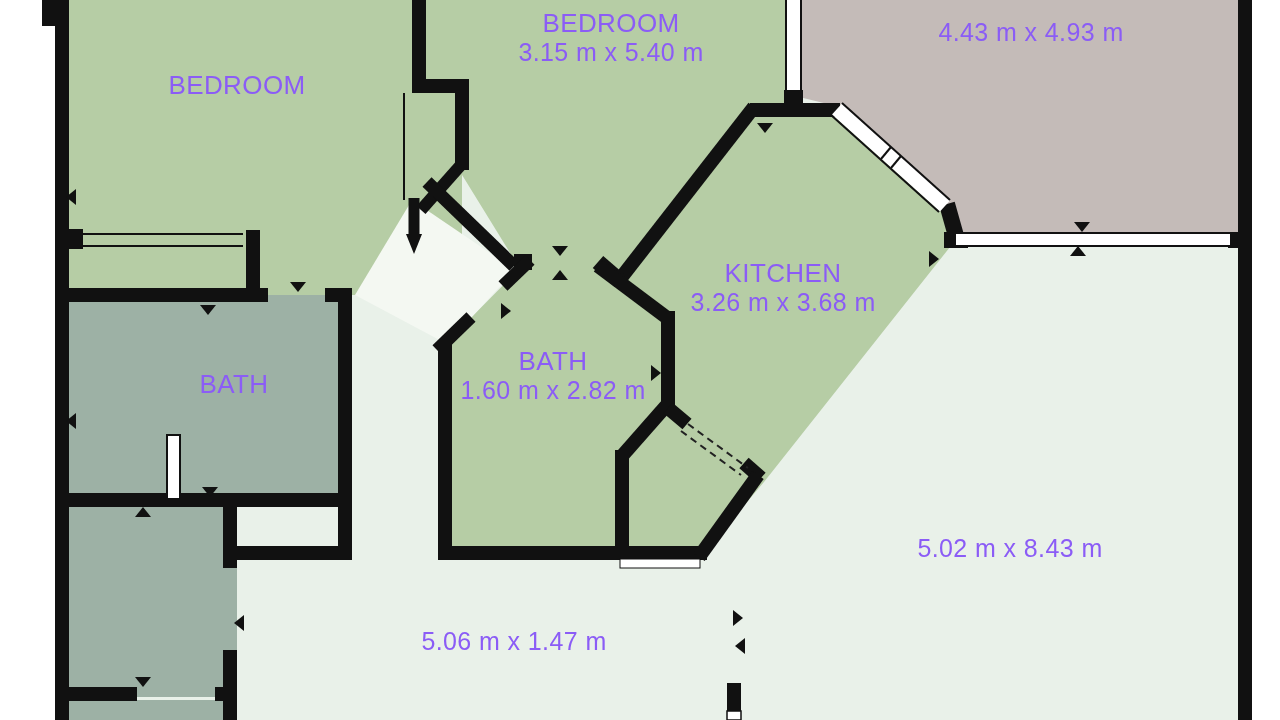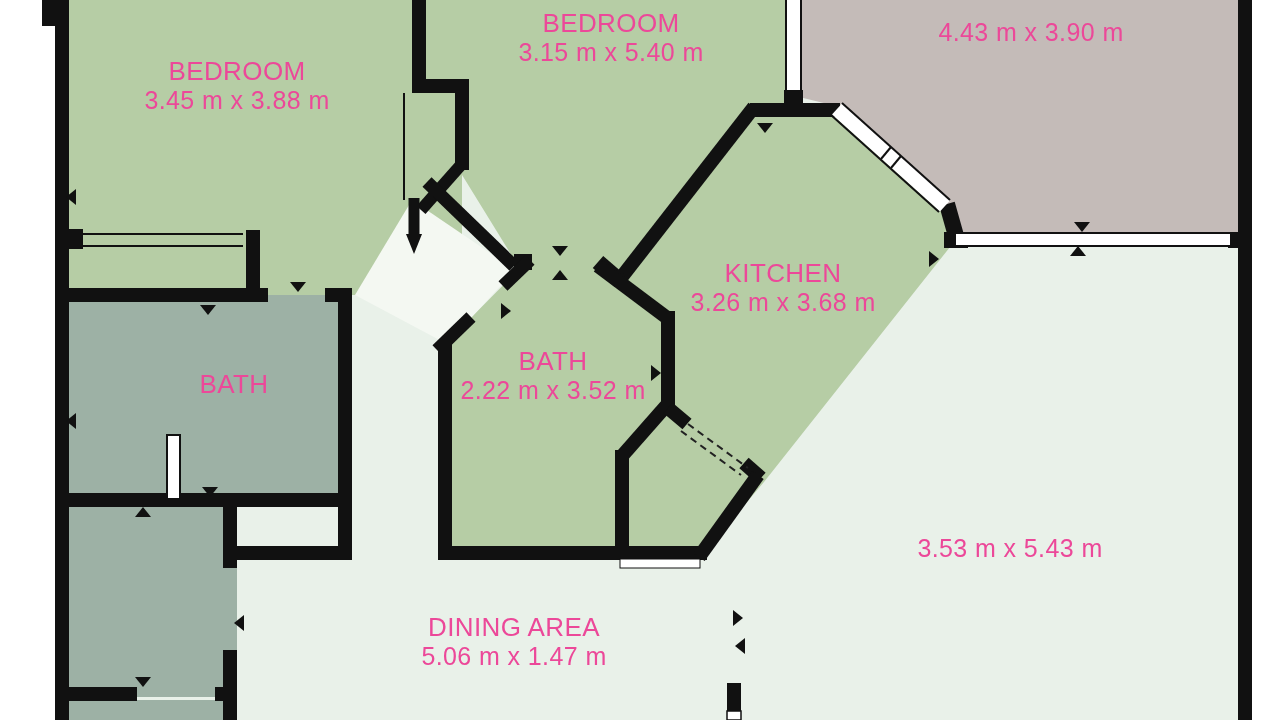--- a/index.html
+++ b/index.html
@@ -3,21 +3,21 @@
 <meta charset="utf-8">
 <style>
   html,body{margin:0;padding:0;background:#fff;}
   .stage{
     position:relative;width:1280px;height:720px;overflow:hidden;background:#fff;
     font-family:"Liberation Sans", sans-serif;
   }
   .stage svg{position:absolute;left:0;top:0;}
   .room-label{
     position:absolute;transform:translate(-50%,-50%);
-    text-align:center;color:#ec4899;white-space:nowrap;letter-spacing:.4px;
+    text-align:center;color:#8b5cf6;white-space:nowrap;letter-spacing:.4px;
   }
   .room-label .room-name{font-size:26px;line-height:30px;}
   .room-label .room-dims{font-size:25px;line-height:29px;}
 </style>
 </head>
 <body>
 
 <div class="stage">
 
   <svg width="1280" height="720" viewBox="0 0 1280 720">
@@ -133,51 +133,49 @@
       <polygon points="651,365 651,381 661,373"></polygon>
       <polygon points="757,123 773,123 765,133"></polygon>
       <polygon points="929,251 929,267 939,259"></polygon>
       <polygon points="76,189 76,205 66,197"></polygon>
       <polygon points="76,413 76,429 66,421"></polygon>
     </g>
   </svg>
 
   <div class="room-label" style="left:237px;top:85px">
     <div class="room-name">BEDROOM</div>
-    <div class="room-dims">3.45 m x 3.88 m</div>
   </div>
 
   <div class="room-label" style="left:611px;top:37px">
     <div class="room-name">BEDROOM</div>
     <div class="room-dims">3.15 m x 5.40 m</div>
   </div>
 
   <div class="room-label" style="left:1031px;top:32px">
-    <div class="room-dims">4.43 m x 3.90 m</div>
+    <div class="room-dims">4.43 m x 4.93 m</div>
   </div>
 
   <div class="room-label" style="left:783px;top:287px">
     <div class="room-name">KITCHEN</div>
     <div class="room-dims">3.26 m x 3.68 m</div>
   </div>
 
   <div class="room-label" style="left:234px;top:384px">
     <div class="room-name">BATH</div>
   </div>
 
   <div class="room-label" style="left:553px;top:375px">
     <div class="room-name">BATH</div>
-    <div class="room-dims">2.22 m x 3.52 m</div>
+    <div class="room-dims">1.60 m x 2.82 m</div>
   </div>
 
   <div class="room-label" style="left:142px;top:605px">
   </div>
 
   <div class="room-label" style="left:1010px;top:548px">
-    <div class="room-dims">3.53 m x 5.43 m</div>
+    <div class="room-dims">5.02 m x 8.43 m</div>
   </div>
 
   <div class="room-label" style="left:514px;top:641px">
-    <div class="room-name">DINING AREA</div>
     <div class="room-dims">5.06 m x 1.47 m</div>
   </div>
 
 </div>
 
 </body></html>

